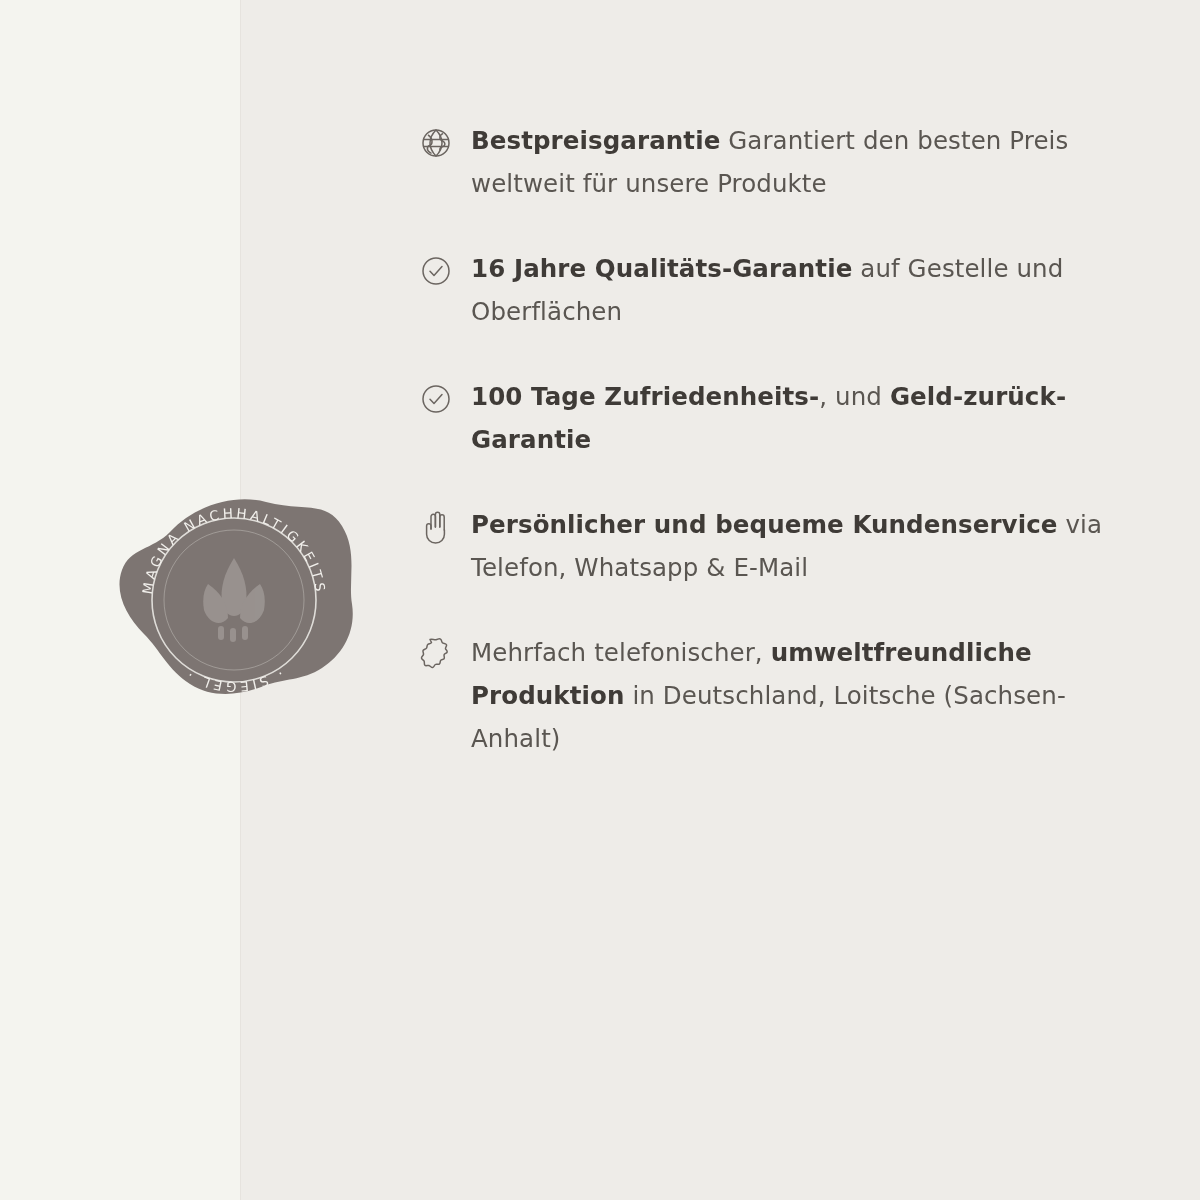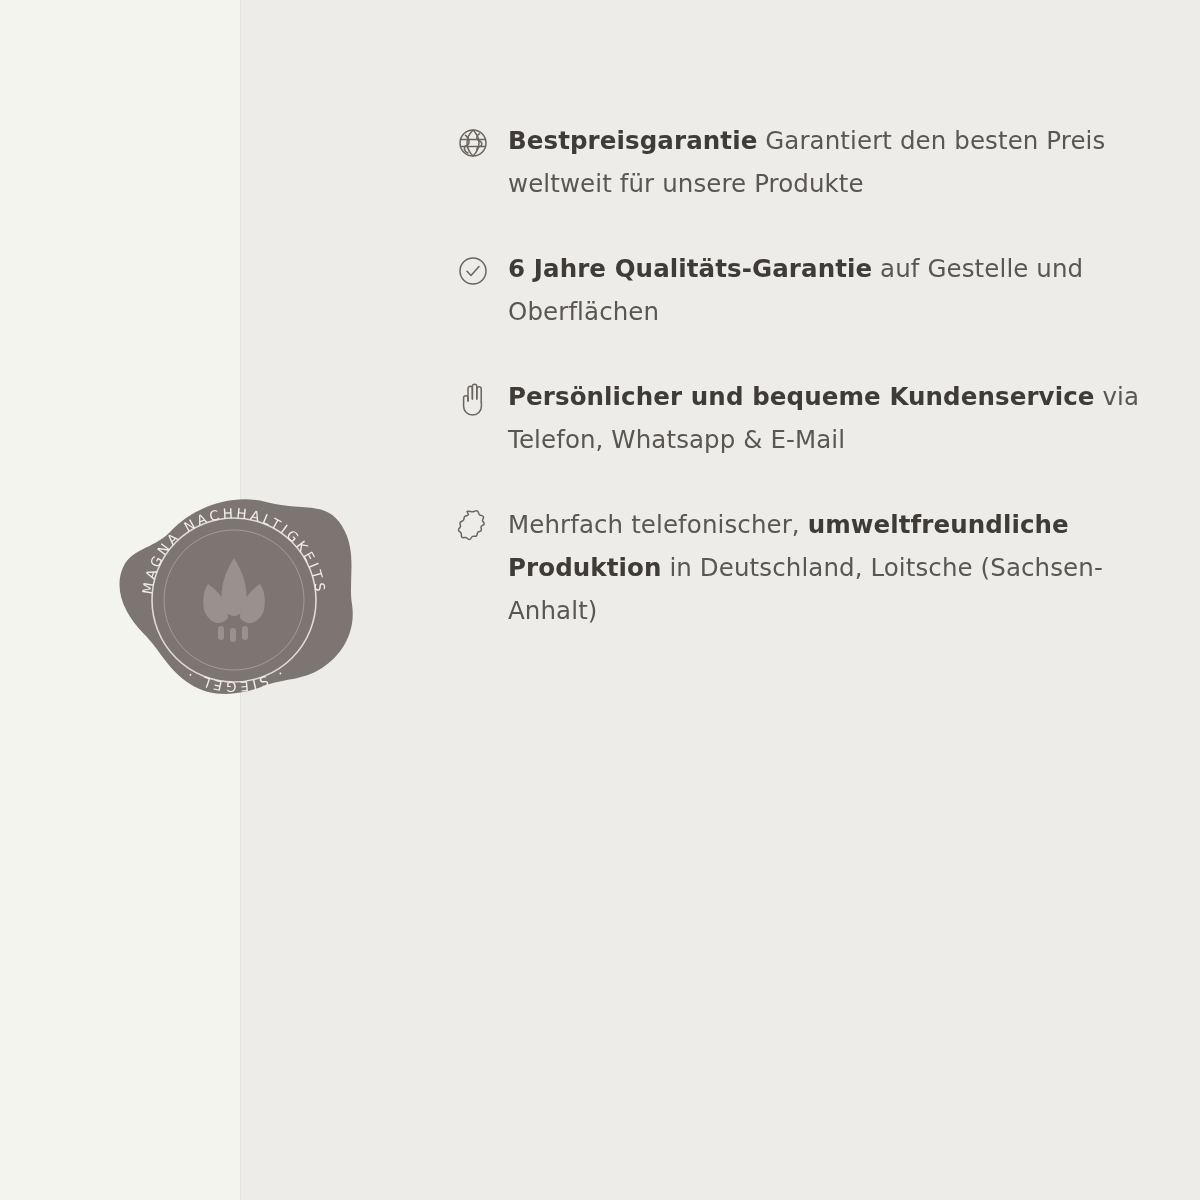--- a/index.html
+++ b/index.html
@@ -44,21 +44,21 @@
     left: 108px;
     top: 488px;
     width: 252px;
     height: 212px;
   }
   #seal svg { display: block; }
 
   
   #features {
     position: absolute;
-    left: 456px;
+    left: 419px;
     top: 118px;
     width: 710px;
   }
   .feature {
     position: relative;
     display: flex;
     align-items: flex-start;
     margin-bottom: 41px;
   }
   .feature .icon {
@@ -139,21 +139,30 @@
         </div>
         <div class="text"><b>Bestpreisgarantie</b><span> Garantiert den besten Preis weltweit für unsere Produkte</span></div>
       </div>
       <div class="feature">
         <div class="icon">
           <svg width="34" height="34" viewBox="0 0 34 34" fill="none" stroke="#6b6560" stroke-width="1.5">
             <circle cx="17" cy="17" r="13"></circle>
             <path d="M11 17.2l4 4.2 8-8.8" stroke-linecap="round" stroke-linejoin="round"></path>
           </svg>
         </div>
-        <div class="text"><b>6 Jahre Qualitäts-Garantie</b><span> auf Gestelle und Oberflächen</span></div>
+        <div class="text"><b>16 Jahre Qualitäts-Garantie</b><span> auf Gestelle und Oberflächen</span></div>
+      </div>
+      <div class="feature">
+        <div class="icon">
+          <svg width="34" height="34" viewBox="0 0 34 34" fill="none" stroke="#6b6560" stroke-width="1.5">
+            <circle cx="17" cy="17" r="13"></circle>
+            <path d="M11 17.2l4 4.2 8-8.8" stroke-linecap="round" stroke-linejoin="round"></path>
+          </svg>
+        </div>
+        <div class="text"><b>100 Tage Zufriedenheits-</b><span>, und </span><b>Geld-zurück-Garantie</b></div>
       </div>
       <div class="feature">
         <div class="icon">
           <svg width="34" height="36" viewBox="0 0 34 36" fill="none" stroke="#6b6560" stroke-width="1.5" stroke-linecap="round" stroke-linejoin="round">
             <path d="M12 20V7.5a2.2 2.2 0 0 1 4.4 0V18"></path>
             <path d="M16.4 18V5.5a2.2 2.2 0 0 1 4.4 0V18"></path>
             <path d="M20.8 18V8a2.2 2.2 0 0 1 4.4 0v13"></path>
             <path d="M12 20v-3a2.2 2.2 0 0 0-4.4 0v8.2c0 5 4 8.8 9 8.8s8.8-3.8 8.8-8.8V21"></path>
           </svg>
         </div>

